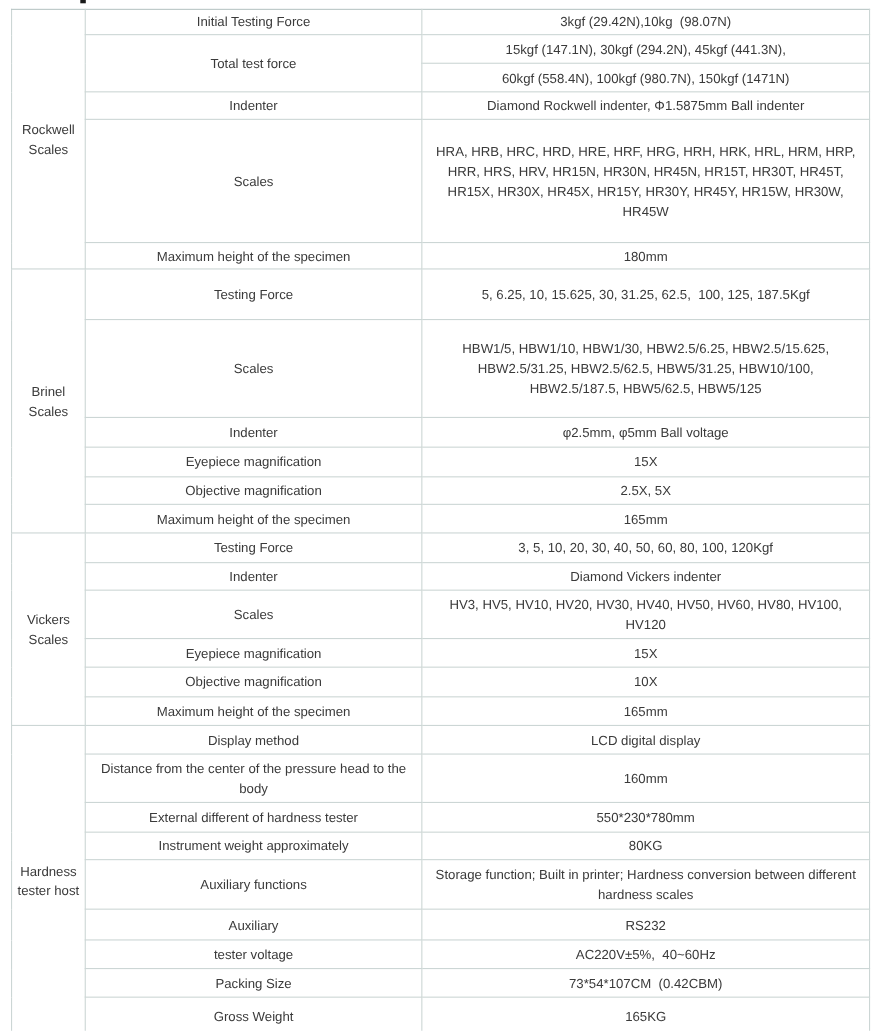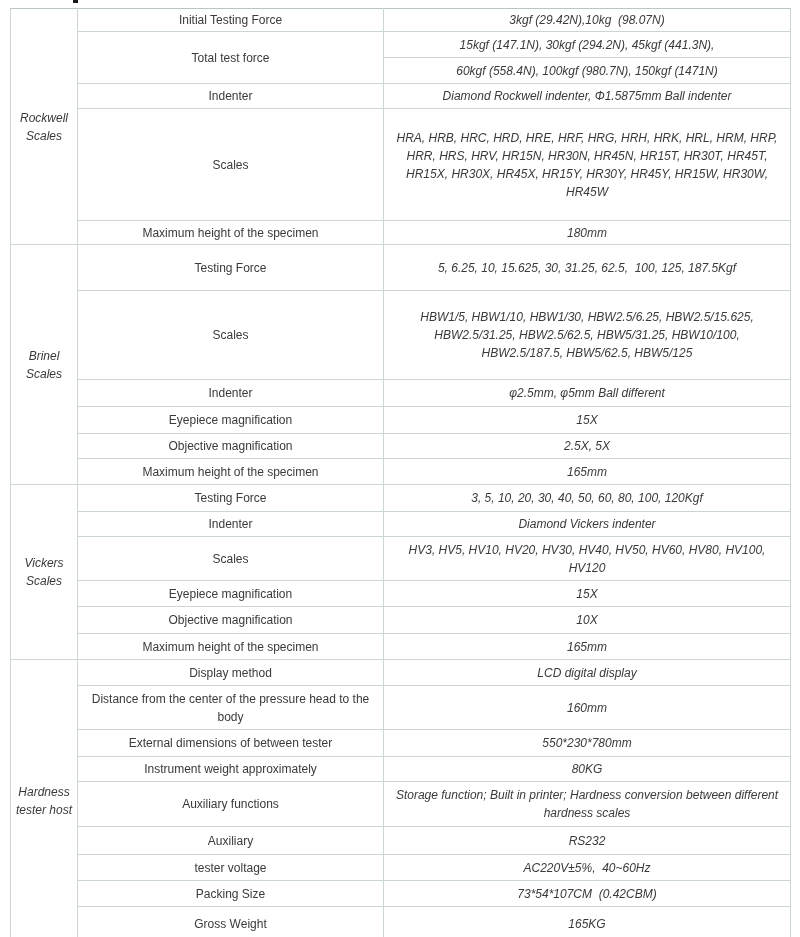--- a/index.html
+++ b/index.html
@@ -38,22 +38,22 @@
   col.c-val { width: 407px; }
   td {
     border: 1px solid #ccd6d5;
     text-align: center;
     vertical-align: middle;
     padding: 2px 8px;
     line-height: 1.5;
     overflow: hidden;
   }
   tr.sec > td { border-top-color: #b9c6c5; }
-  td.cat { padding: 12px 1px; font-style: italic; }
-  td.val { white-space: pre-wrap; font-style: italic; }
+  td.cat { padding: 12px 1px; }
+  td.val { white-space: pre-wrap; }
   td.lbl { }
 </style>
 </head>
 <body>
 
 <div class="artifact-dot"></div>
 
 <table class="spec-table">
   <colgroup>
     <col class="c-cat">
@@ -91,21 +91,21 @@
       <td class="cat" rowspan="6">Brinel Scales</td>
       <td class="lbl">Testing Force</td>
       <td class="val">5, 6.25, 10, 15.625, 30, 31.25, 62.5,  100, 125, 187.5Kgf</td>
     </tr>
     <tr style="height:89px">
       <td class="lbl">Scales</td>
       <td class="val">HBW1/5, HBW1/10, HBW1/30, HBW2.5/6.25, HBW2.5/15.625, HBW2.5/31.25, HBW2.5/62.5, HBW5/31.25, HBW10/100, HBW2.5/187.5, HBW5/62.5, HBW5/125</td>
     </tr>
     <tr style="height:27px">
       <td class="lbl">Indenter</td>
-      <td class="val">φ2.5mm, φ5mm Ball different</td>
+      <td class="val">φ2.5mm, φ5mm Ball voltage</td>
     </tr>
     <tr style="height:27px">
       <td class="lbl">Eyepiece magnification</td>
       <td class="val">15X</td>
     </tr>
     <tr style="height:25px">
       <td class="lbl">Objective magnification</td>
       <td class="val">2.5X, 5X</td>
     </tr>
     <tr style="height:26px">
@@ -142,21 +142,21 @@
     <tr class="sec" style="height:26px">
       <td class="cat" rowspan="9">Hardness tester host</td>
       <td class="lbl">Display method</td>
       <td class="val">LCD digital display</td>
     </tr>
     <tr style="height:44px">
       <td class="lbl">Distance from the center of the pressure head to the body</td>
       <td class="val">160mm</td>
     </tr>
     <tr style="height:27px">
-      <td class="lbl">External dimensions of between tester</td>
+      <td class="lbl">External different of hardness tester</td>
       <td class="val">550*230*780mm</td>
     </tr>
     <tr style="height:25px">
       <td class="lbl">Instrument weight approximately</td>
       <td class="val">80KG</td>
     </tr>
     <tr style="height:45px">
       <td class="lbl">Auxiliary functions</td>
       <td class="val">Storage function; Built in printer; Hardness conversion between different hardness scales</td>
     </tr>

